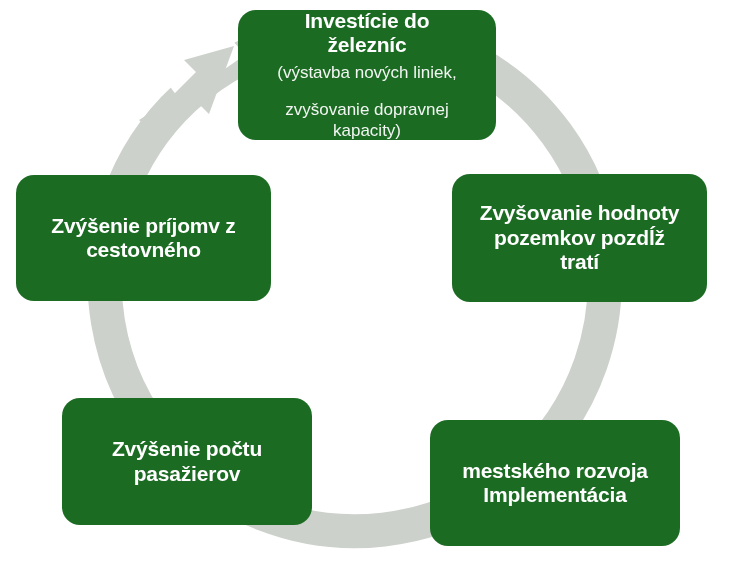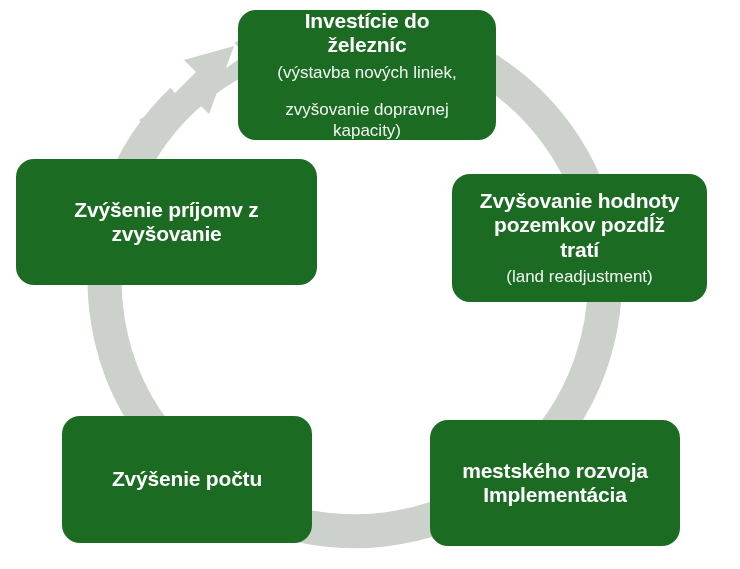--- a/index.html
+++ b/index.html
@@ -56,24 +56,24 @@
   #node-investment {
     left: 238px; top: 10px; width: 258px; height: 130px;
   }
   #node-landvalue {
     left: 452px; top: 174px; width: 255px; height: 128px;
   }
   #node-urbandev {
     left: 430px; top: 420px; width: 250px; height: 126px;
   }
   #node-passengers {
-    left: 62px; top: 416px; width: 250px; height: 127px;
+    left: 62px; top: 398px; width: 250px; height: 127px;
   }
   #node-revenue {
-    left: 16px; top: 159px; width: 301px; height: 126px;
+    left: 16px; top: 175px; width: 255px; height: 126px;
   }
 </style>
 </head>
 <body>
 
 <div id="diagram-root">
 
   <svg id="cycle-ring-layer" viewBox="0 0 740 569" aria-hidden="true">
 
     <g>
@@ -89,30 +89,30 @@
 
   <div class="node-box" id="node-investment">
     <div class="node-title">Investície do železníc</div>
     <div class="node-sub">(výstavba nových liniek,</div>
     <div class="node-sub" style="margin-top:16px">zvyšovanie dopravnej kapacity)</div>
   </div>
 
   <div class="node-box" id="node-landvalue">
     <div class="node-title">Zvyšovanie hodnoty</div>
     <div class="node-title">pozemkov pozdĺž tratí</div>
-    <div class="node-sub">(land readjustment)</div>
   </div>
 
   <div class="node-box" id="node-urbandev">
     <div class="node-title">mestského rozvoja</div>
     <div class="node-title">Implementácia</div>
   </div>
 
   <div class="node-box" id="node-passengers">
     <div class="node-title">Zvýšenie počtu</div>
+    <div class="node-title">pasažierov</div>
   </div>
 
   <div class="node-box" id="node-revenue">
     <div class="node-title">Zvýšenie príjomv z</div>
-    <div class="node-title">zvyšovanie</div>
+    <div class="node-title">cestovného</div>
   </div>
 
 </div>
 
 </body></html>

